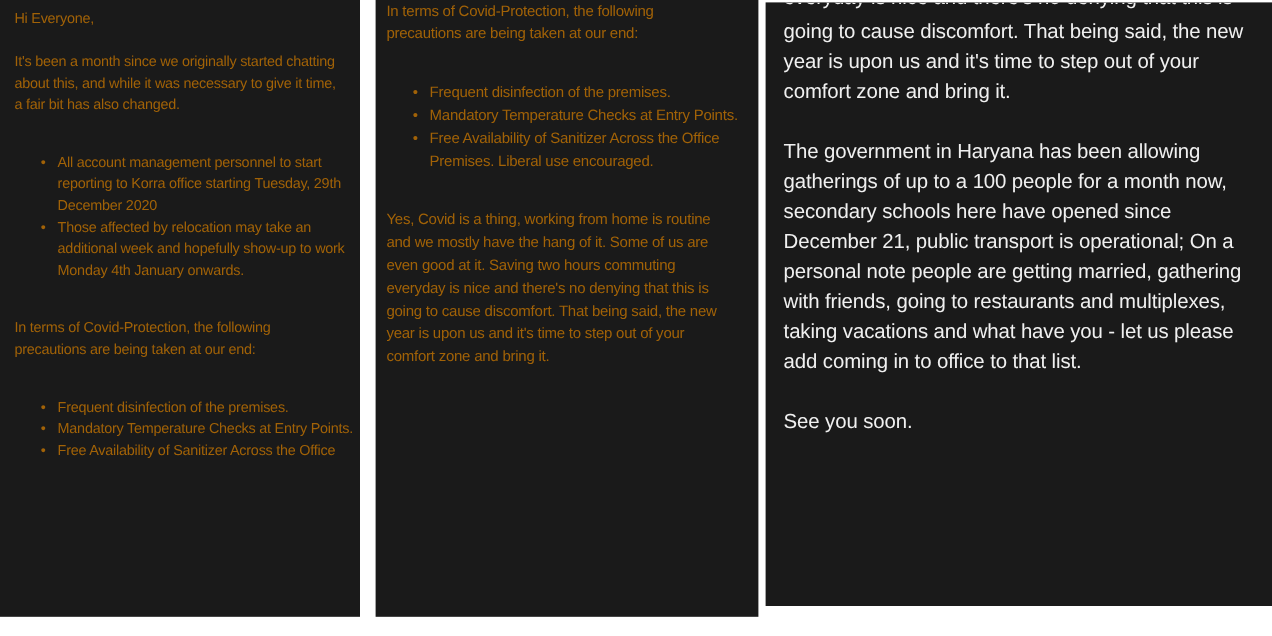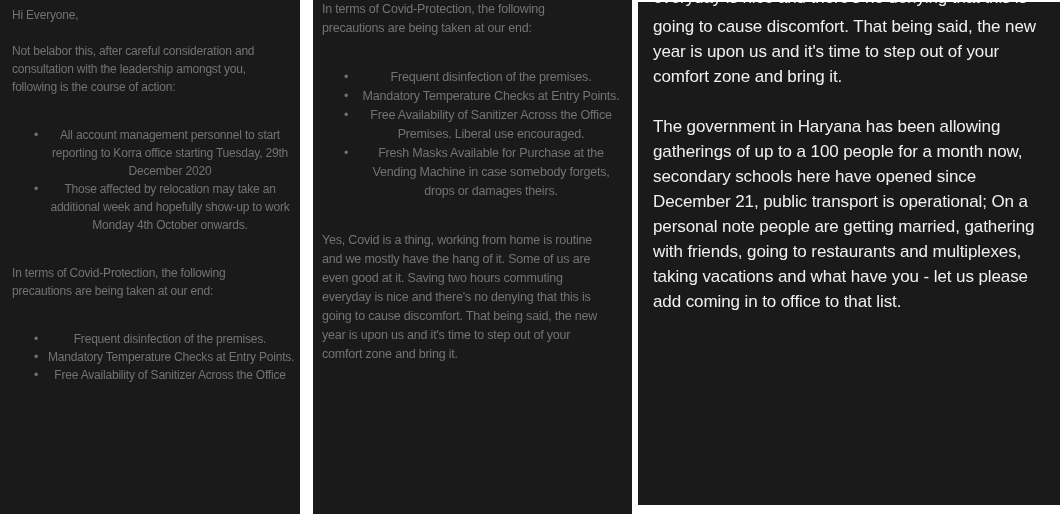--- a/index.html
+++ b/index.html
@@ -2,25 +2,25 @@
 <html><head>
 <meta charset="utf-8">
 <title>Memo screenshots</title>
 <style>
   html,body{margin:0;padding:0;background:#ffffff;}
   .stage{
     position:relative;width:1060px;height:530px;background:#ffffff;overflow:hidden;
     font-family:"Liberation Sans","DejaVu Sans",sans-serif;
   }
   .panel{
-    position:absolute;background:#1a1a1a;color:#737373;overflow:hidden;
+    position:absolute;background:#1a1a1a;color:#a16207;overflow:hidden;
     box-sizing:border-box;
   }
   .panel .para{white-space:pre;}
-  .panel ul{list-style:none;text-align:center;}
+  .panel ul{list-style:none;}
   .panel li{position:relative;padding-left:10px;white-space:pre;}
   .panel li::before{content:"\2022";position:absolute;left:-4px;top:0;}
 
   
   .p1{left:0;top:0;width:300px;height:514px;padding:6px 8px 0 12px;
       font-size:12px;line-height:18px;letter-spacing:-0.2px;}
   .p1 .para{margin:18px 0;}
   .p1 ul{margin:30px 0;padding:0 0 0 26px;}
 
   
@@ -38,50 +38,47 @@
   .clip-line{position:relative;height:12px;overflow:hidden;}
   .clip-line + .para{margin-top:0;}
   .clip-inner{position:absolute;left:0;top:-17px;white-space:pre;}
 </style>
 </head>
 <body>
 
 <div class="stage">
   <section class="panel p1">
       <div class="para">Hi Everyone,</div>
-      <div class="para">Not belabor this, after careful consideration and
-consultation with the leadership amongst you,
-following is the course of action:</div>
+      <div class="para">It's been a month since we originally started chatting
+about this, and while it was necessary to give it time,
+a fair bit has also changed.</div>
       <ul>
         <li>All account management personnel to start
 reporting to Korra office starting Tuesday, 29th
 December 2020</li>
         <li>Those affected by relocation may take an
 additional week and hopefully show-up to work
-Monday 4th October onwards.</li>
+Monday 4th January onwards.</li>
       </ul>
       <div class="para">In terms of Covid-Protection, the following
 precautions are being taken at our end:</div>
       <ul>
         <li>Frequent disinfection of the premises.</li>
         <li>Mandatory Temperature Checks at Entry Points.</li>
         <li>Free Availability of Sanitizer Across the Office</li>
       </ul>
     </section>
   <section class="panel p2">
       <div class="para">In terms of Covid-Protection, the following
 precautions are being taken at our end:</div>
       <ul>
         <li>Frequent disinfection of the premises.</li>
         <li>Mandatory Temperature Checks at Entry Points.</li>
         <li>Free Availability of Sanitizer Across the Office
 Premises. Liberal use encouraged.</li>
-        <li>Fresh Masks Available for Purchase at the
-Vending Machine in case somebody forgets,
-drops or damages theirs.</li>
       </ul>
       <div class="para">Yes, Covid is a thing, working from home is routine
 and we mostly have the hang of it. Some of us are
 even good at it. Saving two hours commuting
 everyday is nice and there's no denying that this is
 going to cause discomfort. That being said, the new
 year is upon us and it's time to step out of your
 comfort zone and bring it.</div>
     </section>
   <section class="panel p3">
@@ -92,14 +89,15 @@
 year is upon us and it's time to step out of your
 comfort zone and bring it.</div>
       <div class="para">The government in Haryana has been allowing
 gatherings of up to a 100 people for a month now,
 secondary schools here have opened since
 December 21, public transport is operational; On a
 personal note people are getting married, gathering
 with friends, going to restaurants and multiplexes,
 taking vacations and what have you - let us please
 add coming in to office to that list.</div>
+      <div class="para">See you soon.</div>
     </section>
 </div>
 
 </body></html>

